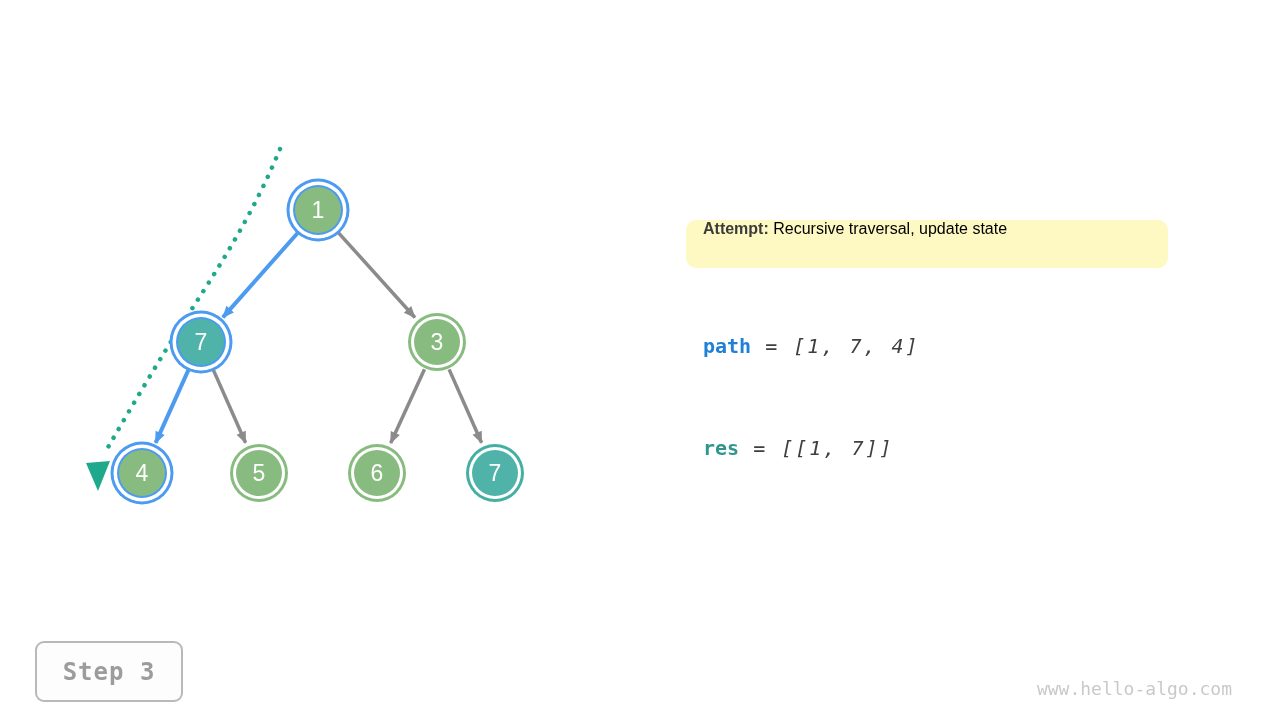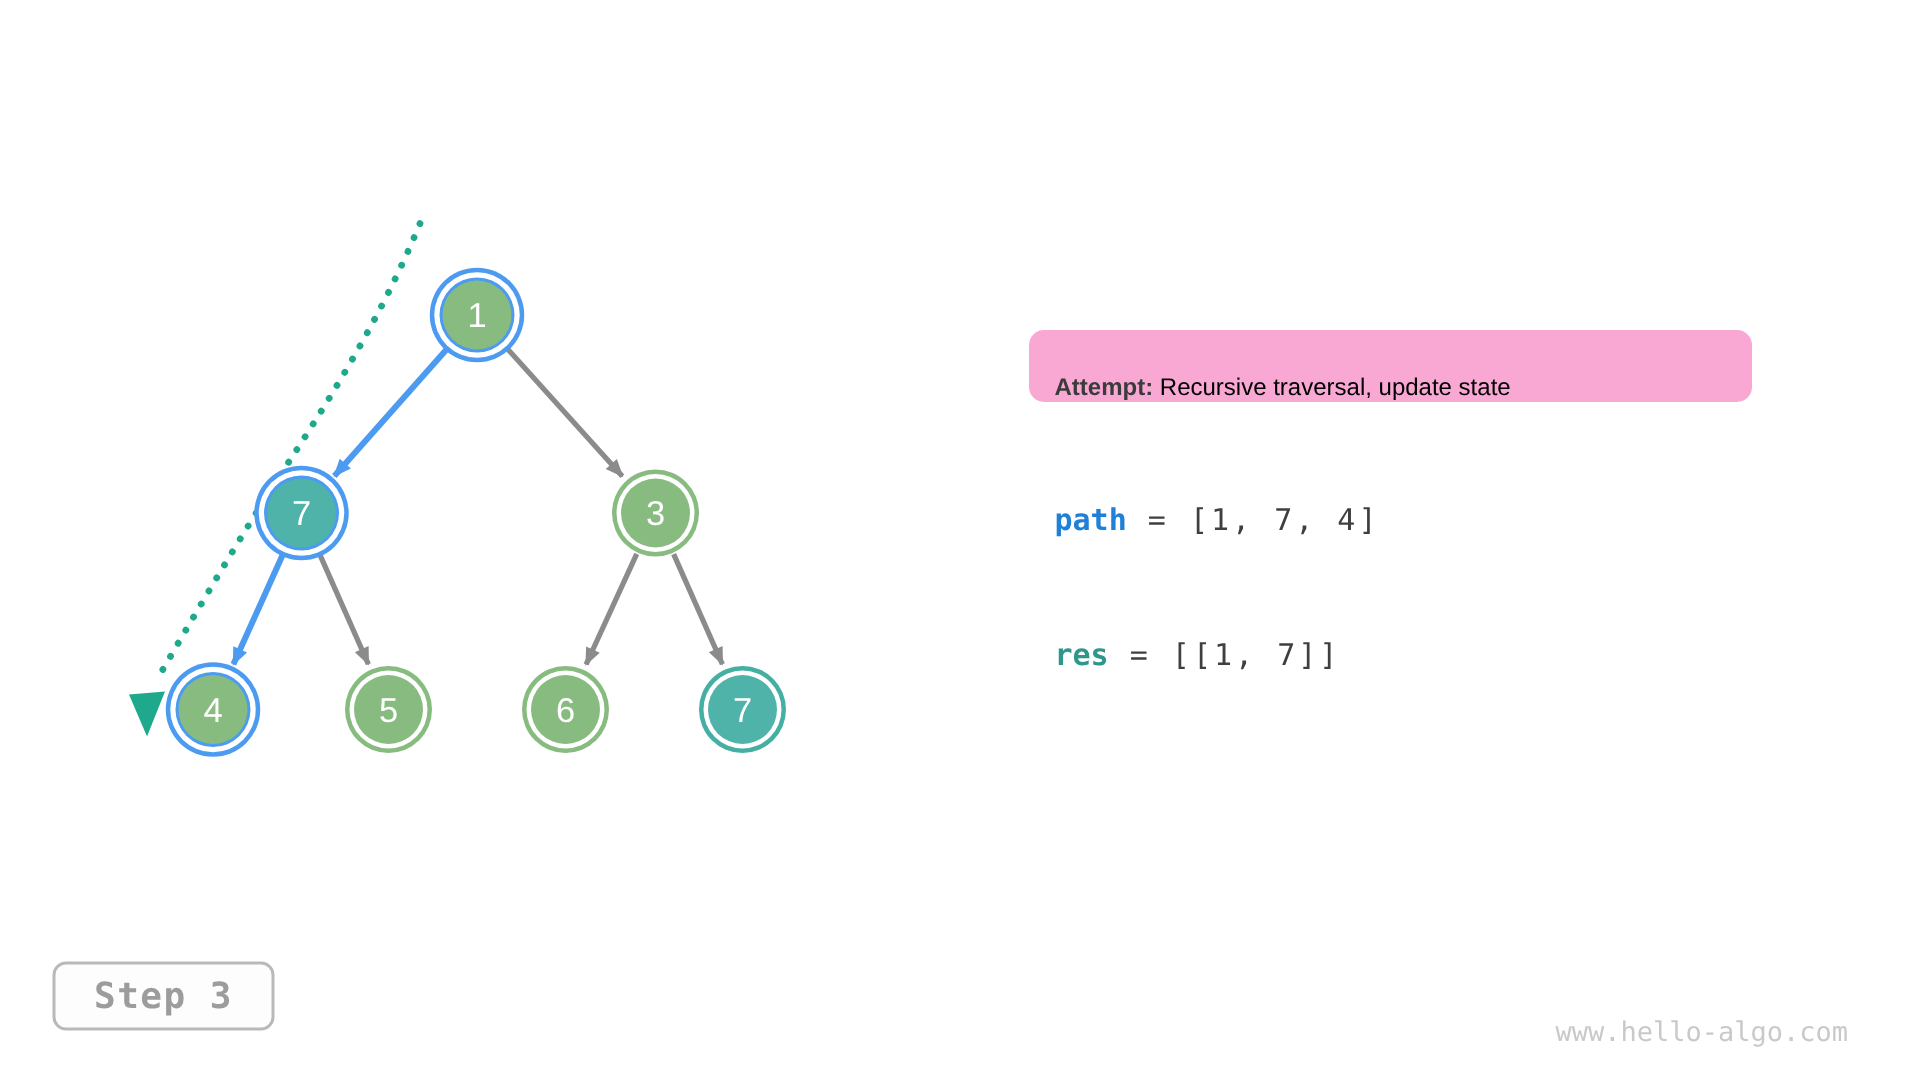--- a/index.html
+++ b/index.html
@@ -21,36 +21,36 @@
   .node.fill-green{background:#88BB7F;}
   .node.fill-teal{background:#4FB3A9;}
   .node.ring-green{box-shadow:0 0 0 3px #ffffff,0 0 0 6px #88BB7F;}
   .node.ring-teal{box-shadow:0 0 0 3px #ffffff,0 0 0 6px #45AFA4;}
   .node.ring-highlight{box-shadow:0 0 0 2px #4C9BF0,0 0 0 5.5px #ffffff,0 0 0 8.5px #4C9BF0;}
 
   
   .panel-line{position:absolute;font-size:21px;color:#3b3b3b;white-space:nowrap;}
   .attempt-box{
     position:absolute;left:686px;top:220px;width:482px;height:48px;
-    background:#f9a8d4;border-radius:10px;
-    display:flex;align-items:flex-end;padding-left:17px;box-sizing:border-box;
+    background:#fef9c3;border-radius:10px;
+    display:flex;align-items:flex-start;padding-left:17px;box-sizing:border-box;
   }
   .bold-label{font-weight:700;color:#3b3b3b;}
   .code-line{
     position:absolute;font-family:"DejaVu Sans Mono",monospace;
     font-size:20px;color:#3f3f3f;white-space:nowrap;
   }
   .code-var{font-weight:700;text-align:center;}
   .code-var.blue{color:#1F80D8;}
   .code-var.teal{color:#2E968A;}
-  .code-value{letter-spacing:2px;}
+  .code-value{letter-spacing:2px;font-style:italic;}
 
   
   .step-badge{
-    position:absolute;left:35px;top:641px;width:148px;height:46px;
+    position:absolute;left:35px;top:641px;width:148px;height:61px;
     border:2px solid #b9b9b9;border-radius:9px;background:#fdfdfd;
     display:flex;align-items:center;justify-content:center;
     font-family:"DejaVu Sans Mono",monospace;font-weight:700;
     font-size:24px;color:#9c9c9c;letter-spacing:1px;box-sizing:border-box;
   }
 
   
   .watermark{
     position:absolute;right:48px;top:678px;
     font-family:"DejaVu Sans Mono",monospace;font-size:18px;color:#c9c9c9;
@@ -92,21 +92,21 @@
       <div class="node fill-teal ring-teal" style="left: 495px; top: 473px;">7</div>
     </div>
 
   <div class="attempt-box">
     <span><span class="bold-label">Attempt:</span><span> Recursive traversal, update state</span></span>
   </div>
 
 
   <div class="code-line" style="left:703px;top:334px;"><span class="code-var blue">path</span><span class="code-value"> = [1, 7, 4]</span></div>
 
-  <div class="code-line" style="left:703px;top:424px;"><span class="code-var teal">res</span><span class="code-value"> = [[1, 7]]</span></div>
+  <div class="code-line" style="left:703px;top:436px;"><span class="code-var teal">res</span><span class="code-value"> = [[1, 7]]</span></div>
 
   <div class="step-badge">
     <span>Step 3</span>
   </div>
 
   <div class="watermark">www.hello-algo.com</div>
 
 </div>
 
 </body></html>

